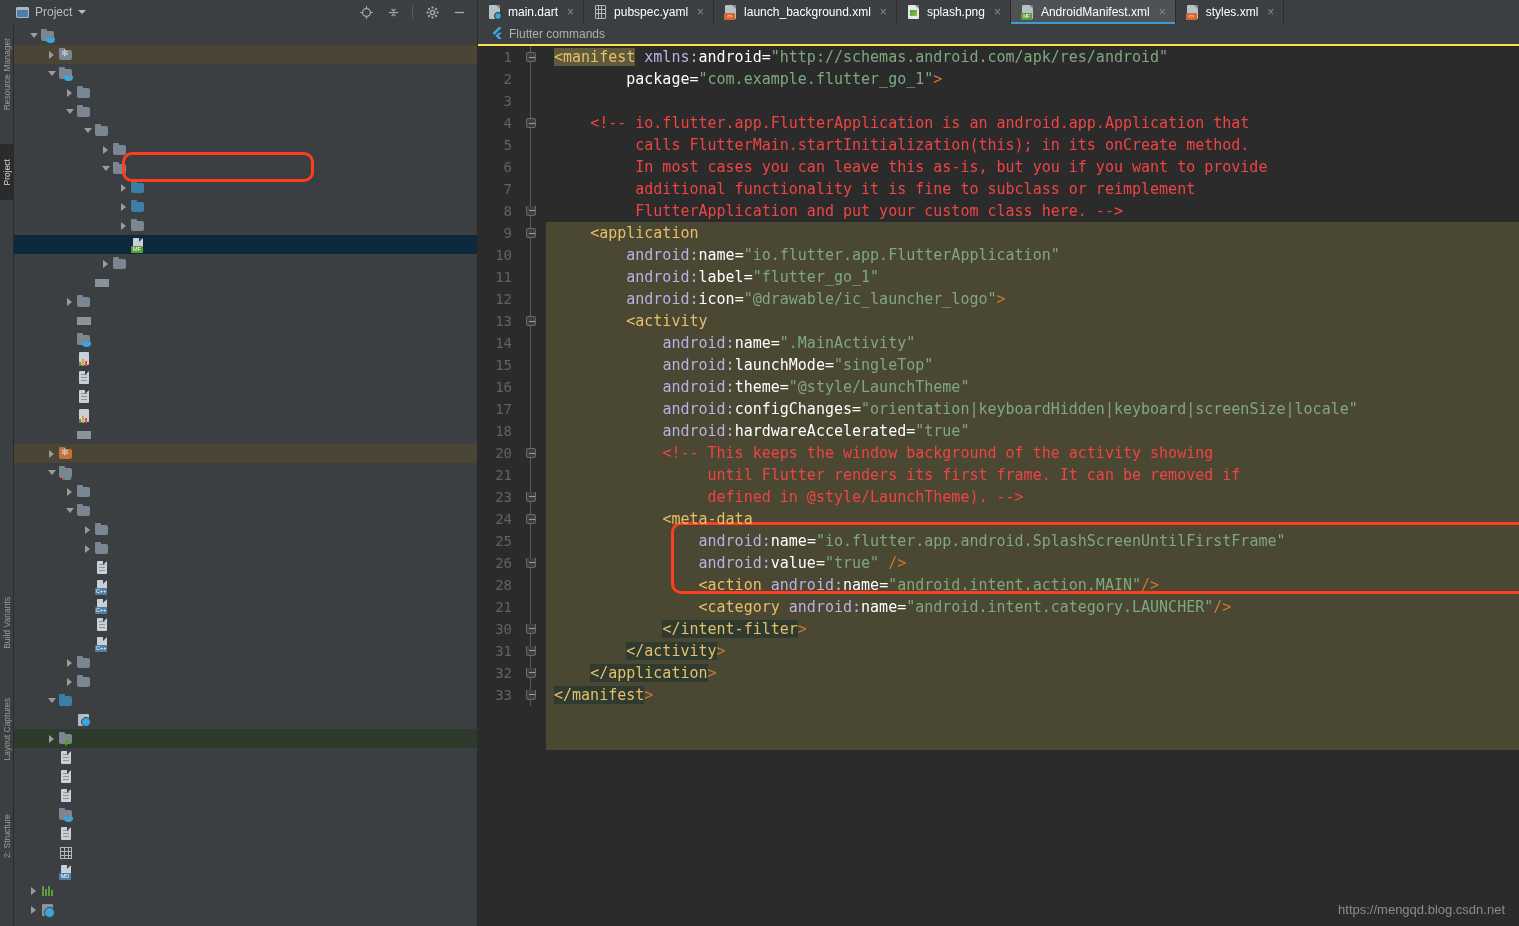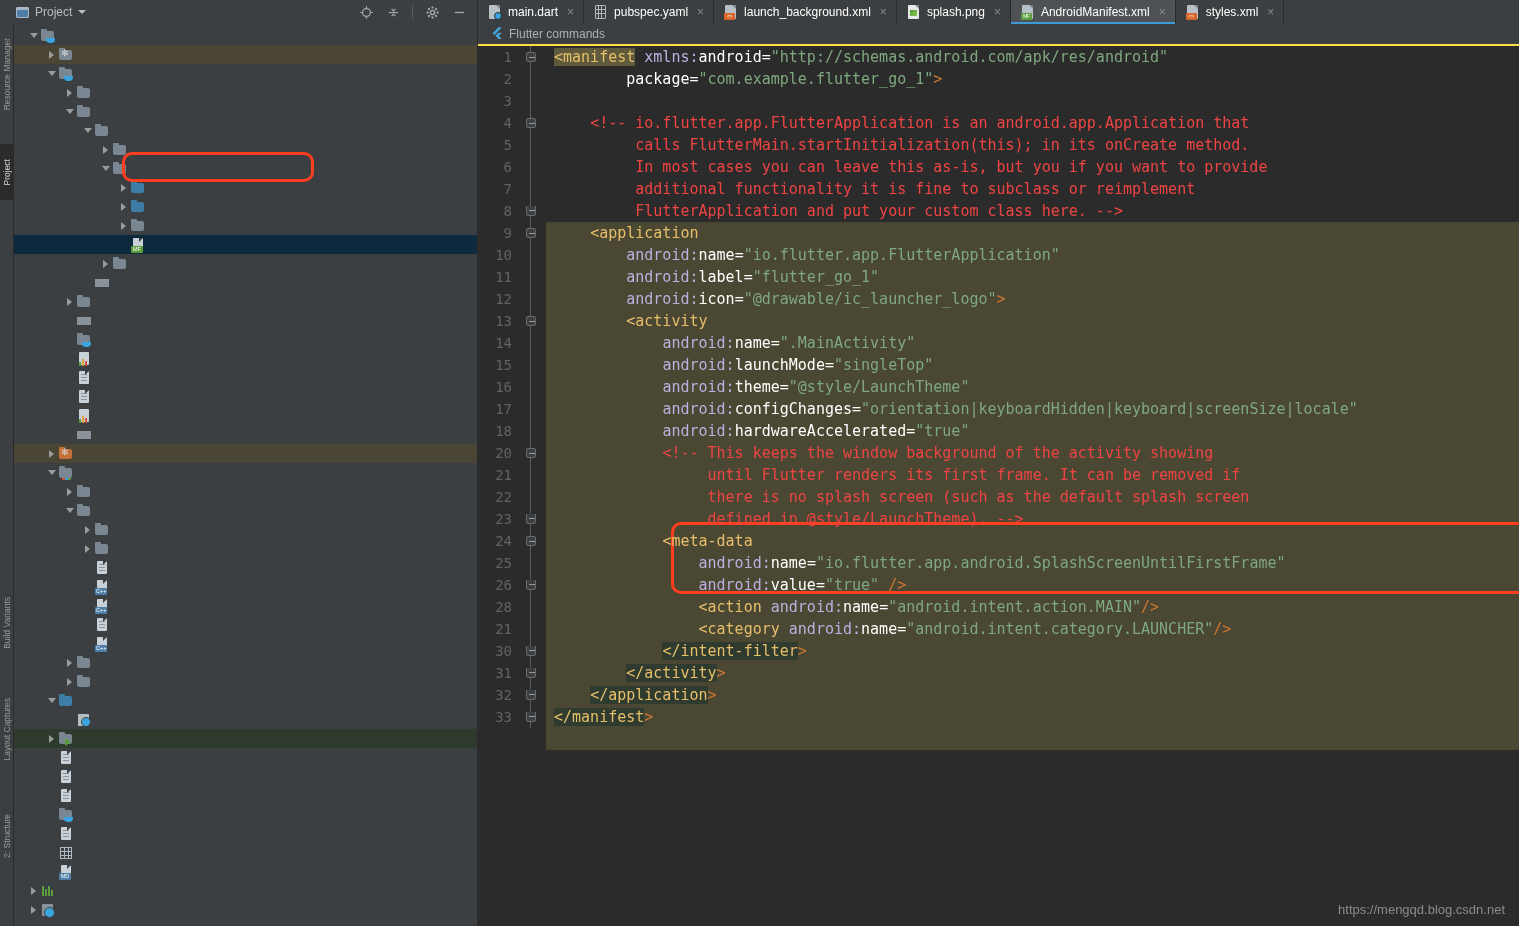--- a/index.html
+++ b/index.html
@@ -987,21 +987,20 @@
             <div class="cline"><span class="gutter">11</span><span class="fold"><span class="fbar"></span></span><span class="ctext">        <span class="attr">android:</span><span class="attrname">label</span><span class="eq">=</span><span class="str">"flutter_go_1"</span></span></div>
             <div class="cline"><span class="gutter">12</span><span class="fold"><span class="fbar"></span></span><span class="ctext">        <span class="attr">android:</span><span class="attrname">icon</span><span class="eq">=</span><span class="str">"@drawable/ic_launcher_logo"</span><span class="punct">&gt;</span></span></div>
             <div class="cline"><span class="gutter">13</span><span class="fold"><span class="fbar"></span><span class="fmark"></span></span><span class="ctext">        <span class="tag">&lt;activity</span></span></div>
             <div class="cline"><span class="gutter">14</span><span class="fold"><span class="fbar"></span></span><span class="ctext">            <span class="attr">android:</span><span class="attrname">name</span><span class="eq">=</span><span class="str">".MainActivity"</span></span></div>
             <div class="cline"><span class="gutter">15</span><span class="fold"><span class="fbar"></span></span><span class="ctext">            <span class="attr">android:</span><span class="attrname">launchMode</span><span class="eq">=</span><span class="str">"singleTop"</span></span></div>
             <div class="cline"><span class="gutter">16</span><span class="fold"><span class="fbar"></span></span><span class="ctext">            <span class="attr">android:</span><span class="attrname">theme</span><span class="eq">=</span><span class="str">"@style/LaunchTheme"</span></span></div>
             <div class="cline"><span class="gutter">17</span><span class="fold"><span class="fbar"></span></span><span class="ctext">            <span class="attr">android:</span><span class="attrname">configChanges</span><span class="eq">=</span><span class="str">"orientation|keyboardHidden|keyboard|screenSize|locale"</span></span></div>
             <div class="cline"><span class="gutter">18</span><span class="fold"><span class="fbar"></span></span><span class="ctext">            <span class="attr">android:</span><span class="attrname">hardwareAccelerated</span><span class="eq">=</span><span class="str">"true"</span></span></div>
             <div class="cline"><span class="gutter">20</span><span class="fold"><span class="fbar"></span><span class="fmark"></span></span><span class="ctext">            <span class="cmt">&lt;!-- This keeps the window background of the activity showing</span></span></div>
             <div class="cline"><span class="gutter">21</span><span class="fold"><span class="fbar"></span></span><span class="ctext">                 <span class="cmt">until Flutter renders its first frame. It can be removed if</span></span></div>
-            <div class="cline"><span class="gutter">22</span><span class="fold"><span class="fbar"></span></span><span class="ctext">                 <span class="cmt">there is no splash screen (such as the default splash screen</span></span></div>
             <div class="cline"><span class="gutter">23</span><span class="fold"><span class="fbar"></span><span class="fmark" style="border-radius:0 0 3px 3px;border-top:0"></span></span><span class="ctext">                 <span class="cmt">defined in @style/LaunchTheme). --&gt;</span></span></div>
             <div class="cline"><span class="gutter">24</span><span class="fold"><span class="fbar"></span><span class="fmark"></span></span><span class="ctext">            <span class="tag">&lt;meta-data</span></span></div>
             <div class="cline"><span class="gutter">25</span><span class="fold"><span class="fbar"></span></span><span class="ctext">                <span class="attr">android:</span><span class="attrname">name</span><span class="eq">=</span><span class="str">"io.flutter.app.android.SplashScreenUntilFirstFrame"</span></span></div>
             <div class="cline"><span class="gutter">26</span><span class="fold"><span class="fbar"></span><span class="fmark" style="border-radius:0 0 3px 3px;border-top:0"></span></span><span class="ctext">                <span class="attr">android:</span><span class="attrname">value</span><span class="eq">=</span><span class="str">"true"</span> <span class="punct">/&gt;</span></span></div>
             <div class="cline"><span class="gutter">28</span><span class="fold"><span class="fbar"></span></span><span class="ctext">                <span class="tag">&lt;action</span> <span class="attr">android:</span><span class="attrname">name</span><span class="eq">=</span><span class="str">"android.intent.action.MAIN"</span><span class="punct">/&gt;</span></span></div>
             <div class="cline"><span class="gutter">21</span><span class="fold"><span class="fbar"></span></span><span class="ctext">                <span class="tag">&lt;category</span> <span class="attr">android:</span><span class="attrname">name</span><span class="eq">=</span><span class="str">"android.intent.category.LAUNCHER"</span><span class="punct">/&gt;</span></span></div>
             <div class="cline"><span class="gutter">30</span><span class="fold"><span class="fbar"></span><span class="fmark" style="border-radius:0 0 3px 3px;border-top:0"></span></span><span class="ctext">            <span class="tagsel2">&lt;/intent-filter</span><span class="punct">&gt;</span></span></div>
             <div class="cline"><span class="gutter">31</span><span class="fold"><span class="fbar"></span><span class="fmark" style="border-radius:0 0 3px 3px;border-top:0"></span></span><span class="ctext">        <span class="tagsel2">&lt;/activity</span><span class="punct">&gt;</span></span></div>
             <div class="cline"><span class="gutter">32</span><span class="fold"><span class="fbar"></span><span class="fmark" style="border-radius:0 0 3px 3px;border-top:0"></span></span><span class="ctext">    <span class="tagsel2">&lt;/application</span><span class="punct">&gt;</span></span></div>
             <div class="cline"><span class="gutter">33</span><span class="fold"><span class="fbar"></span><span class="fmark" style="border-radius:0 0 3px 3px;border-top:0"></span></span><span class="ctext"><span class="tagsel2">&lt;/manifest</span><span class="punct">&gt;</span></span></div>

